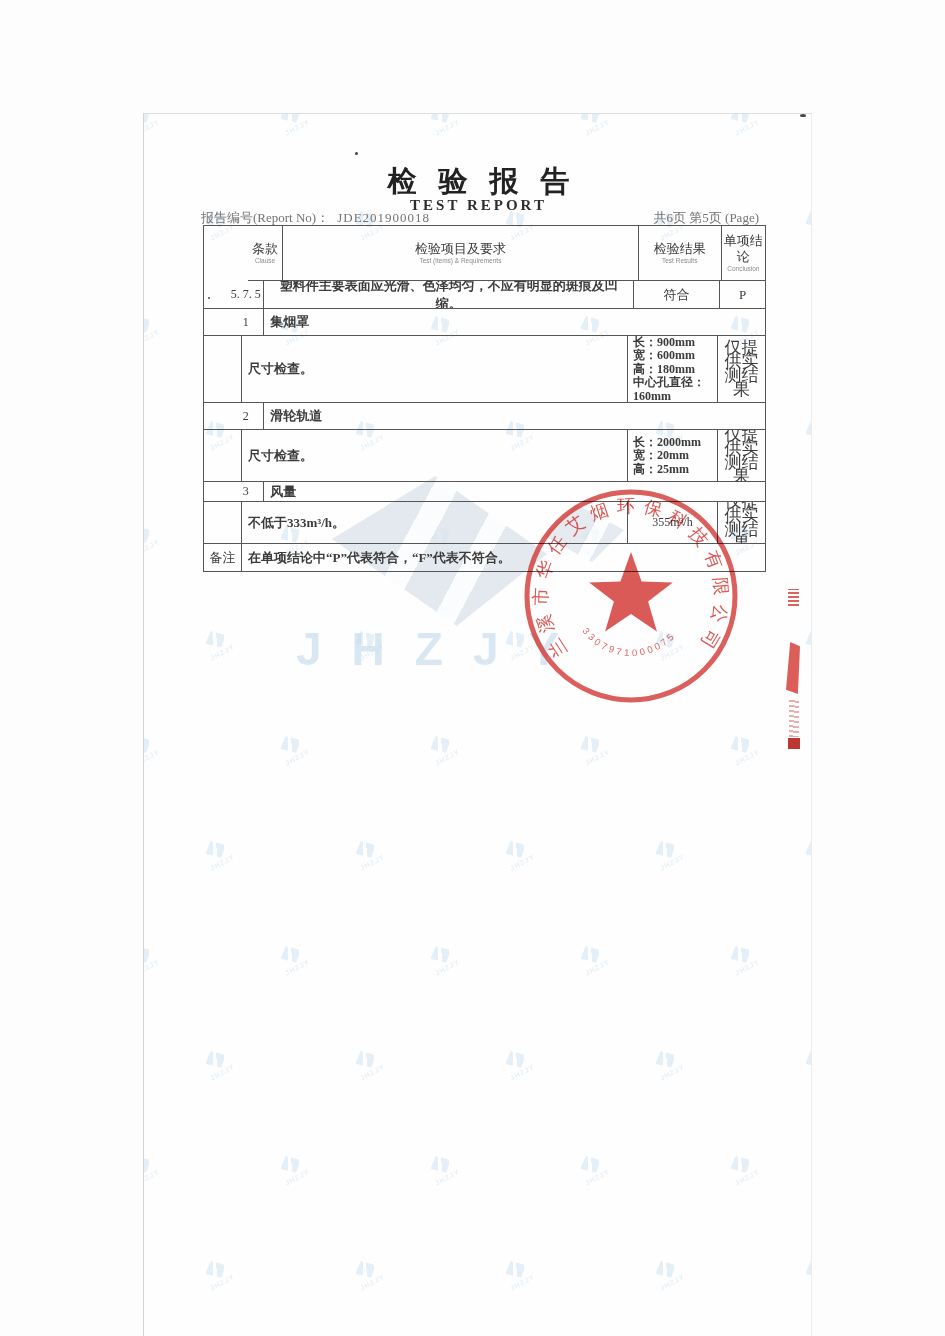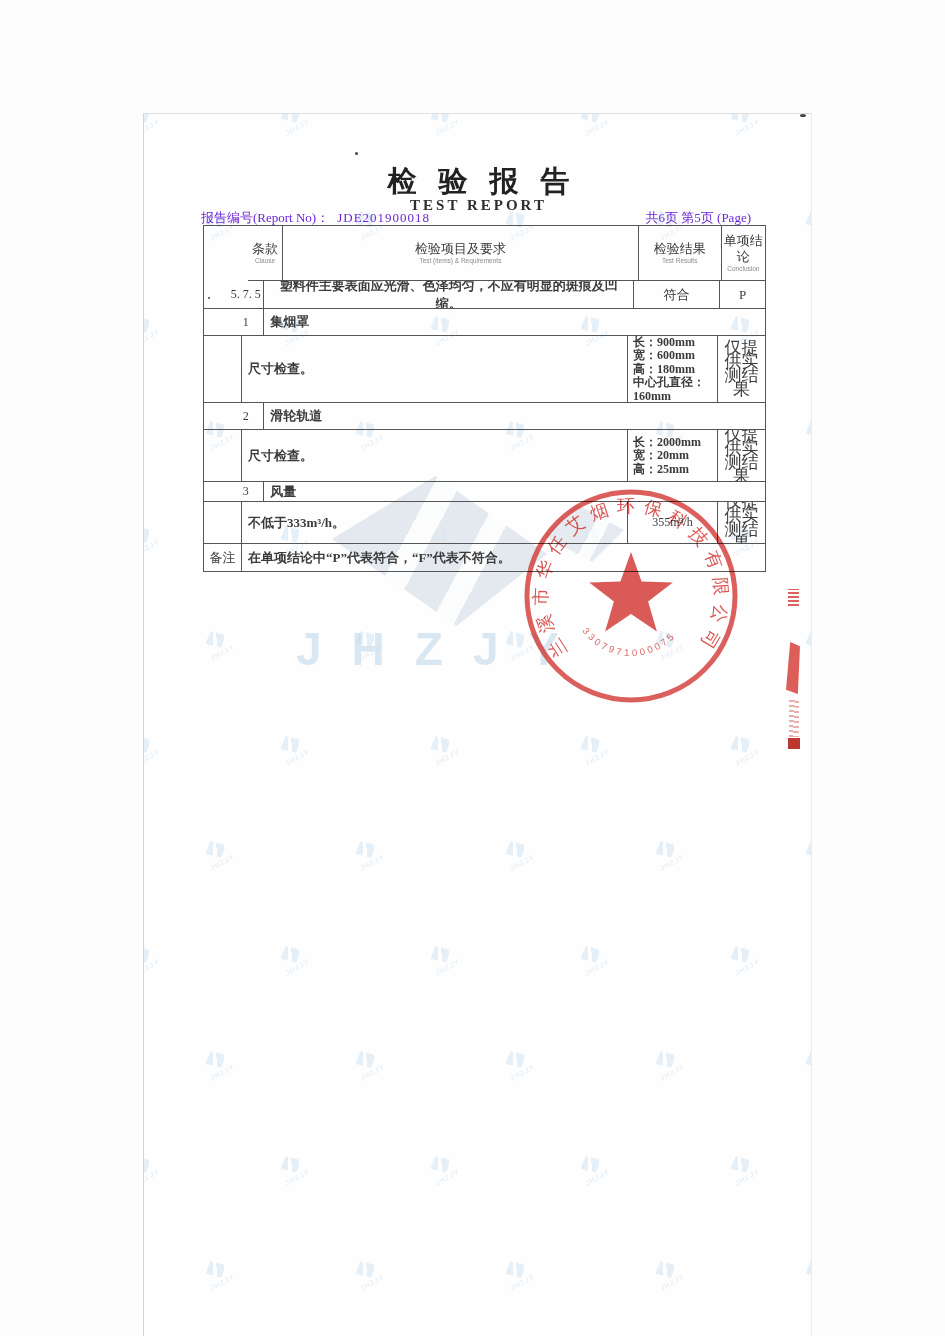--- a/index.html
+++ b/index.html
@@ -31,24 +31,24 @@
     letter-spacing:30px; color:#bcd6ea; opacity:.55; }
 
   
   #ink { position:absolute; inset:0; z-index:3; }
 
   #doc-title { position:absolute; left:0; top:48px; width:669px; text-align:center;
     font-size:29px; font-weight:bold; letter-spacing:22px; text-indent:22px; color:#222; }
   #doc-subtitle { position:absolute; left:0; top:83px; width:669px; text-align:center;
     font-size:15px; font-weight:bold; letter-spacing:3px; color:#2e2e2e; }
 
-  #report-line { position:absolute; left:57px; top:95px; width:558px; font-size:13px; color:#6d28d9; }
+  #report-line { position:absolute; left:57px; top:95px; width:558px; font-size:13px; color:#737373; }
   #report-no-label { display:inline; }
   #report-no { display:inline; margin-left:8px; letter-spacing:1px; }
-  #page-info { position:absolute; right:8px; top:0; font-size:13px; }
+  #page-info { position:absolute; right:0; top:0; font-size:13px; }
 
   
   #report-table { position:absolute; left:59px; top:111px; width:563px; border:1px solid #555; background:transparent; }
   .trow { display:flex; border-bottom:1px solid #555; }
   .trow:last-child { border-bottom:none; }
   .tcell { border-right:1px solid #555; overflow:hidden; }
   .tcell:last-child { border-right:none; }
   .c1 { width:38px; } .c2 { width:386px;text-align:center; } .c3 { width:90px; } .c4 { width:47px; } .c234 { width:524px; }
   .cen { display:flex; align-items:center; justify-content:center; text-align:center; }
   .midl { display:flex; align-items:center;font-weight:bold; }

